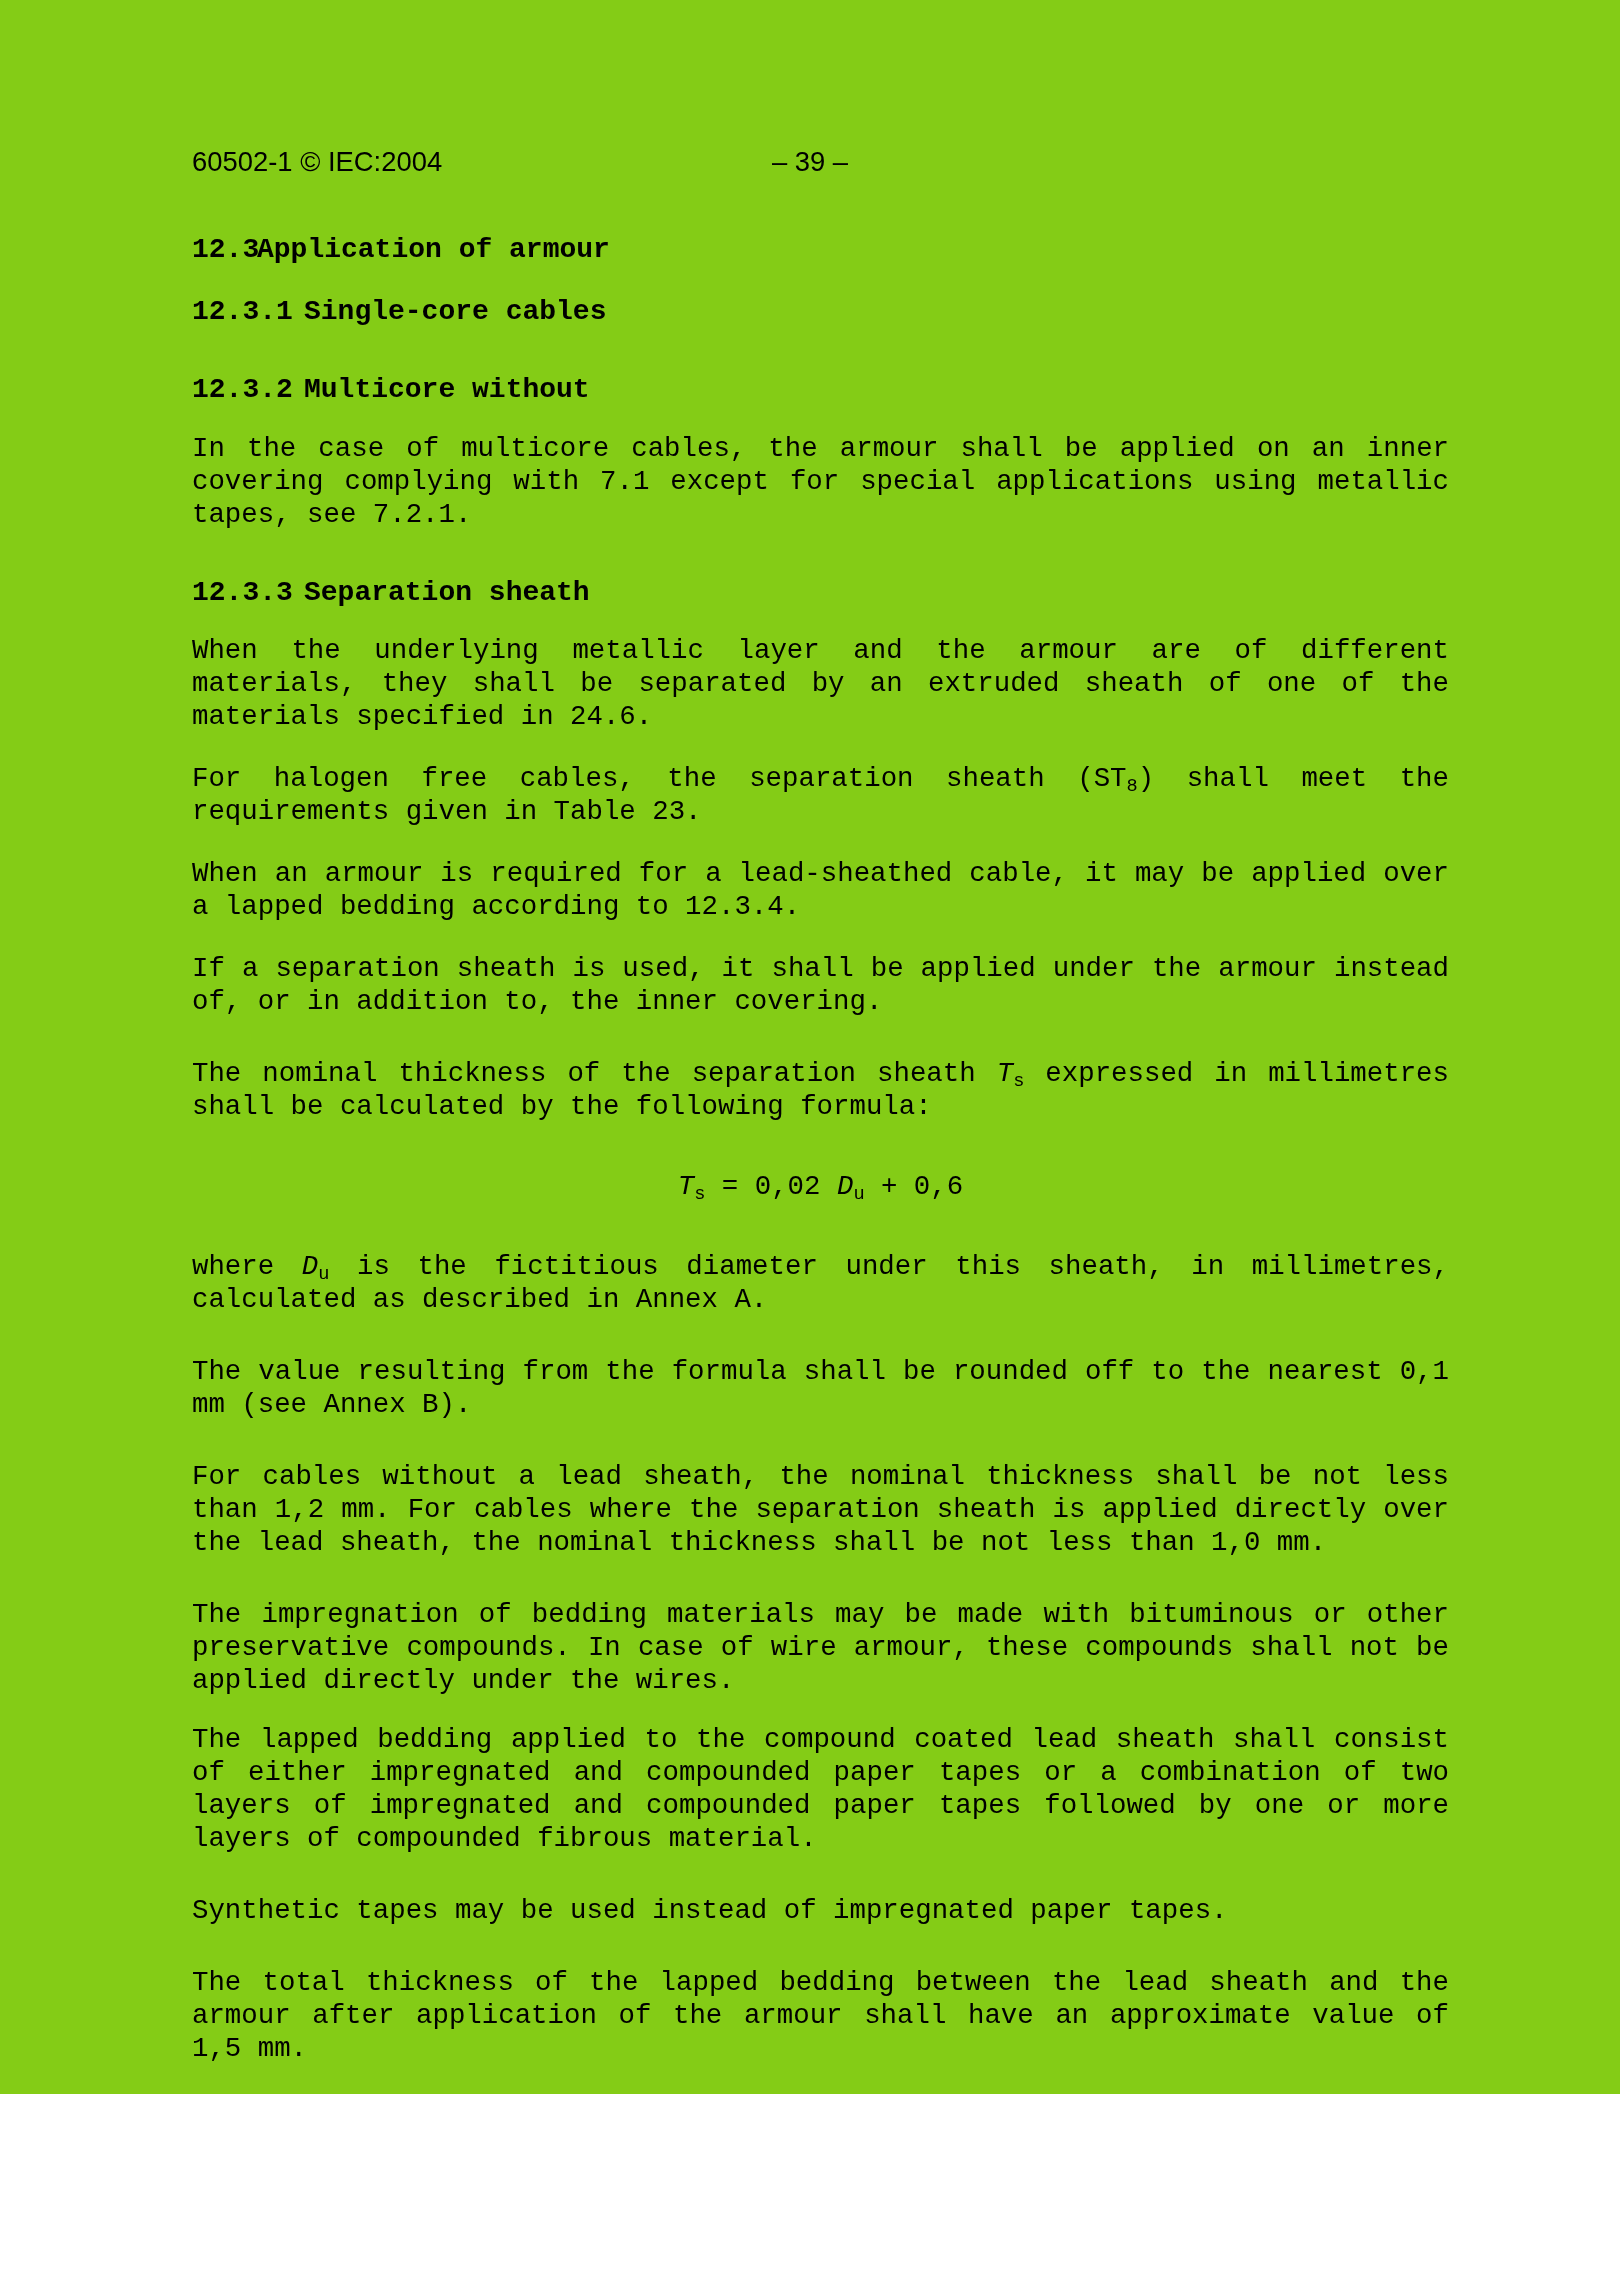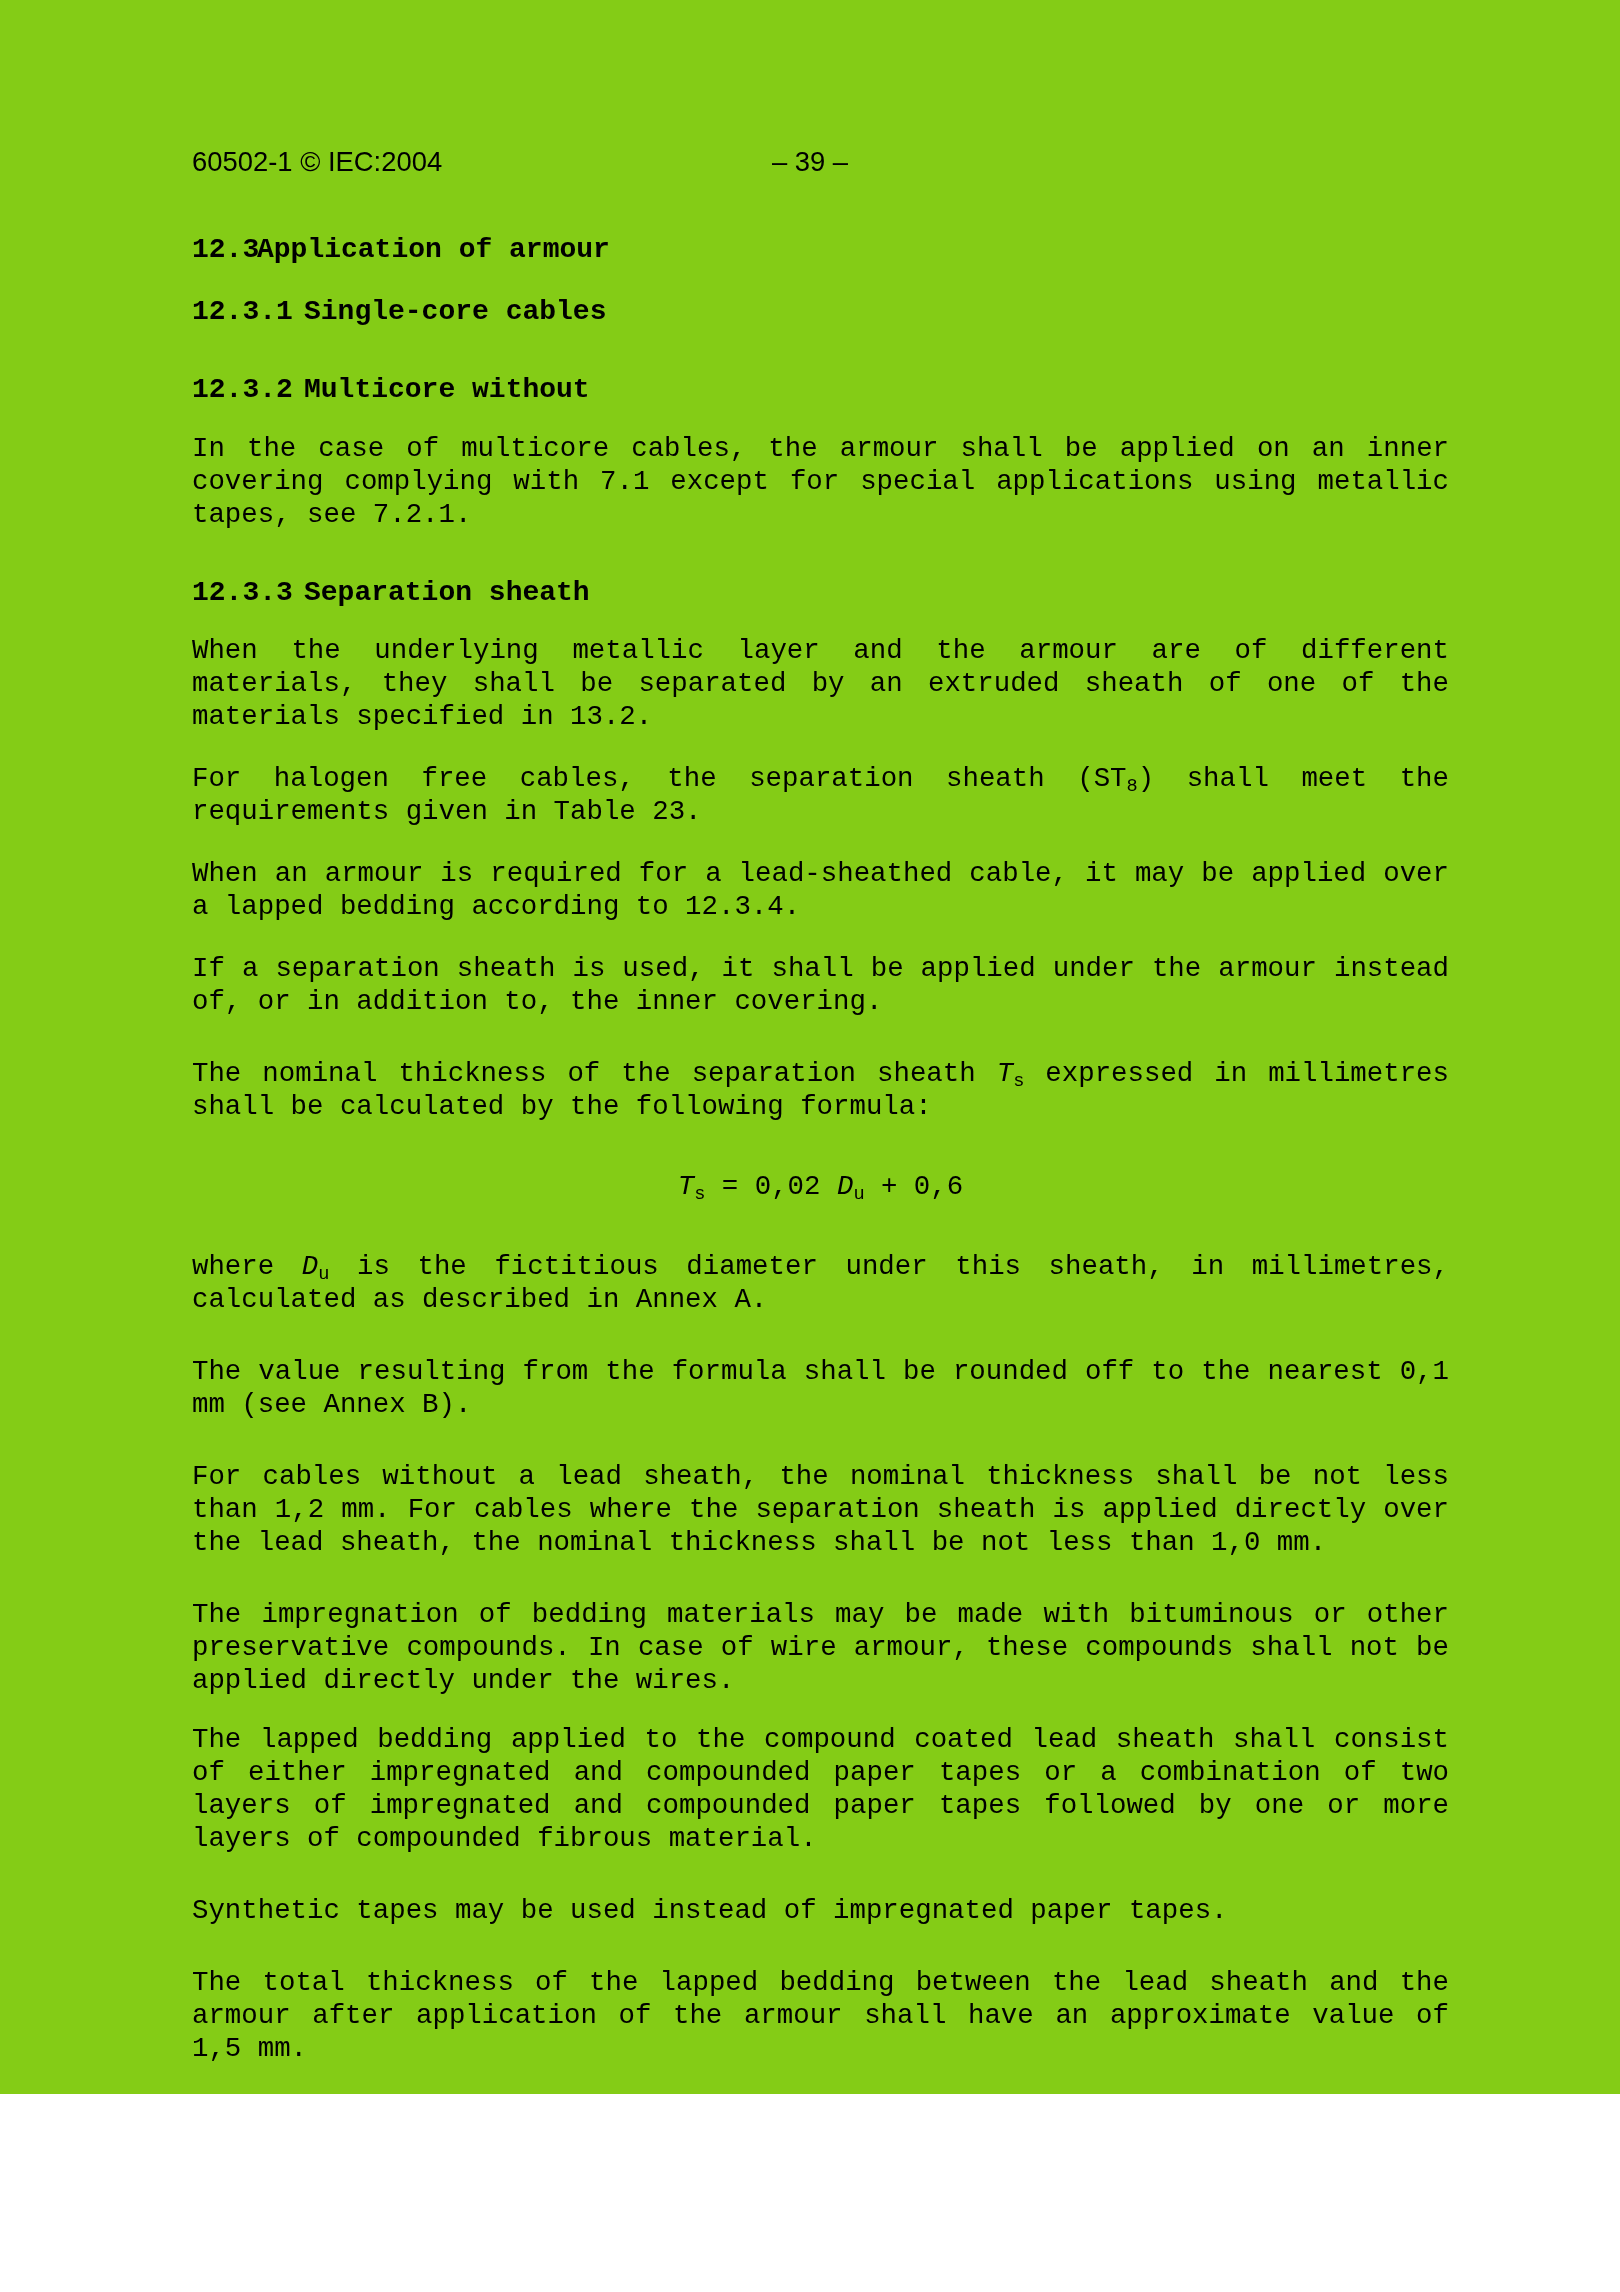--- a/index.html
+++ b/index.html
@@ -91,21 +91,21 @@
 
     <h3 class="heading h3"><span class="h-num">12.3.1</span><span>Single-core cables</span></h3>
 
 
     <h3 class="heading h3-after-para"><span class="h-num">12.3.2</span><span>Multicore without</span></h3>
 
     <p class="para after-heading">In the case of multicore cables, the armour shall be applied on an inner covering complying with 7.1 except for special applications using metallic tapes, see 7.2.1.</p>
 
     <h3 class="heading h3-after-para"><span class="h-num">12.3.3</span><span>Separation sheath</span></h3>
 
-    <p class="para after-heading">When the underlying metallic layer and the armour are of different materials, they shall be separated by an extruded sheath of one of the materials specified in 13.2.</p>
+    <p class="para after-heading">When the underlying metallic layer and the armour are of different materials, they shall be separated by an extruded sheath of one of the materials specified in 24.6.</p>
 
     <p class="para"><span>For halogen free cables, the separation sheath (ST</span><sub class="sb">8</sub><span>) shall meet the requirements given in Table 23.</span></p>
 
     <p class="para">When an armour is required for a lead-sheathed cable, it may be applied over a lapped bedding according to 12.3.4.</p>
 
     <p class="para">If a separation sheath is used, it shall be applied under the armour instead of, or in addition to, the inner covering.</p>
 
     <p class="para wide-gap"><span>The nominal thickness of the separation sheath </span><i class="var">T</i><sub class="sb">s</sub><span> expressed in millimetres shall be calculated by the following formula:</span></p>
 
     <div class="formula"><i class="var">T</i><sub class="sb">s</sub><span> = 0,02 </span><i class="var">D</i><sub class="sb">u</sub><span> + 0,6</span></div>

